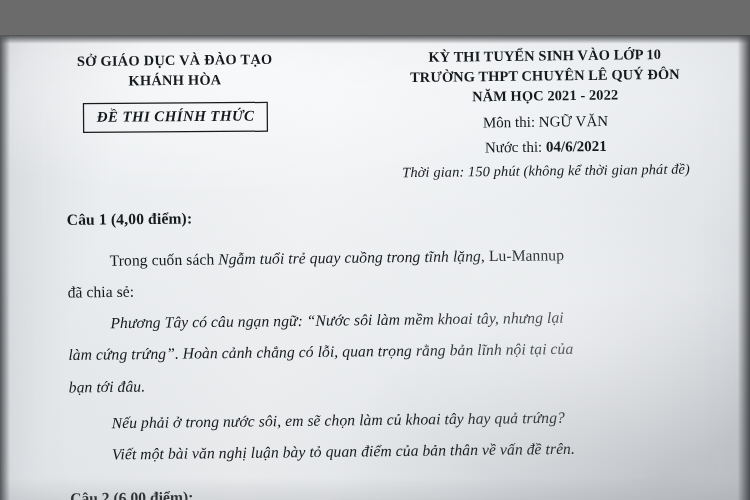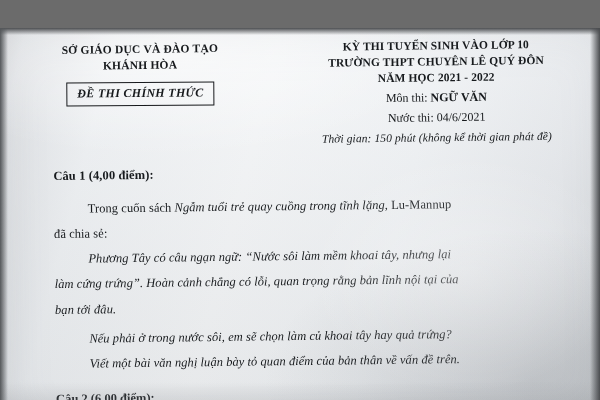--- a/index.html
+++ b/index.html
@@ -115,22 +115,22 @@
     font-size: 11.5px;
     line-height: 1.38;
     letter-spacing: 0.1px;
   }
   .subject-line, .date-line {
     font-size: 12px;
     line-height: 1.5;
     margin-top: 2px;
   }
   .subject-line .lbl, .date-line .lbl { font-style: normal; }
-  .subject-line .val { font-weight: bold; }
-  .date-line .val { font-weight: normal; }
+  .subject-line .val { font-weight: normal; }
+  .date-line .val { font-weight: bold; }
   .time-line {
     font-style: italic;
     font-size: 11.5px;
     margin-top: 5px;
     letter-spacing: 0.1px;
   }
 
   
   .body {
     position: absolute;

